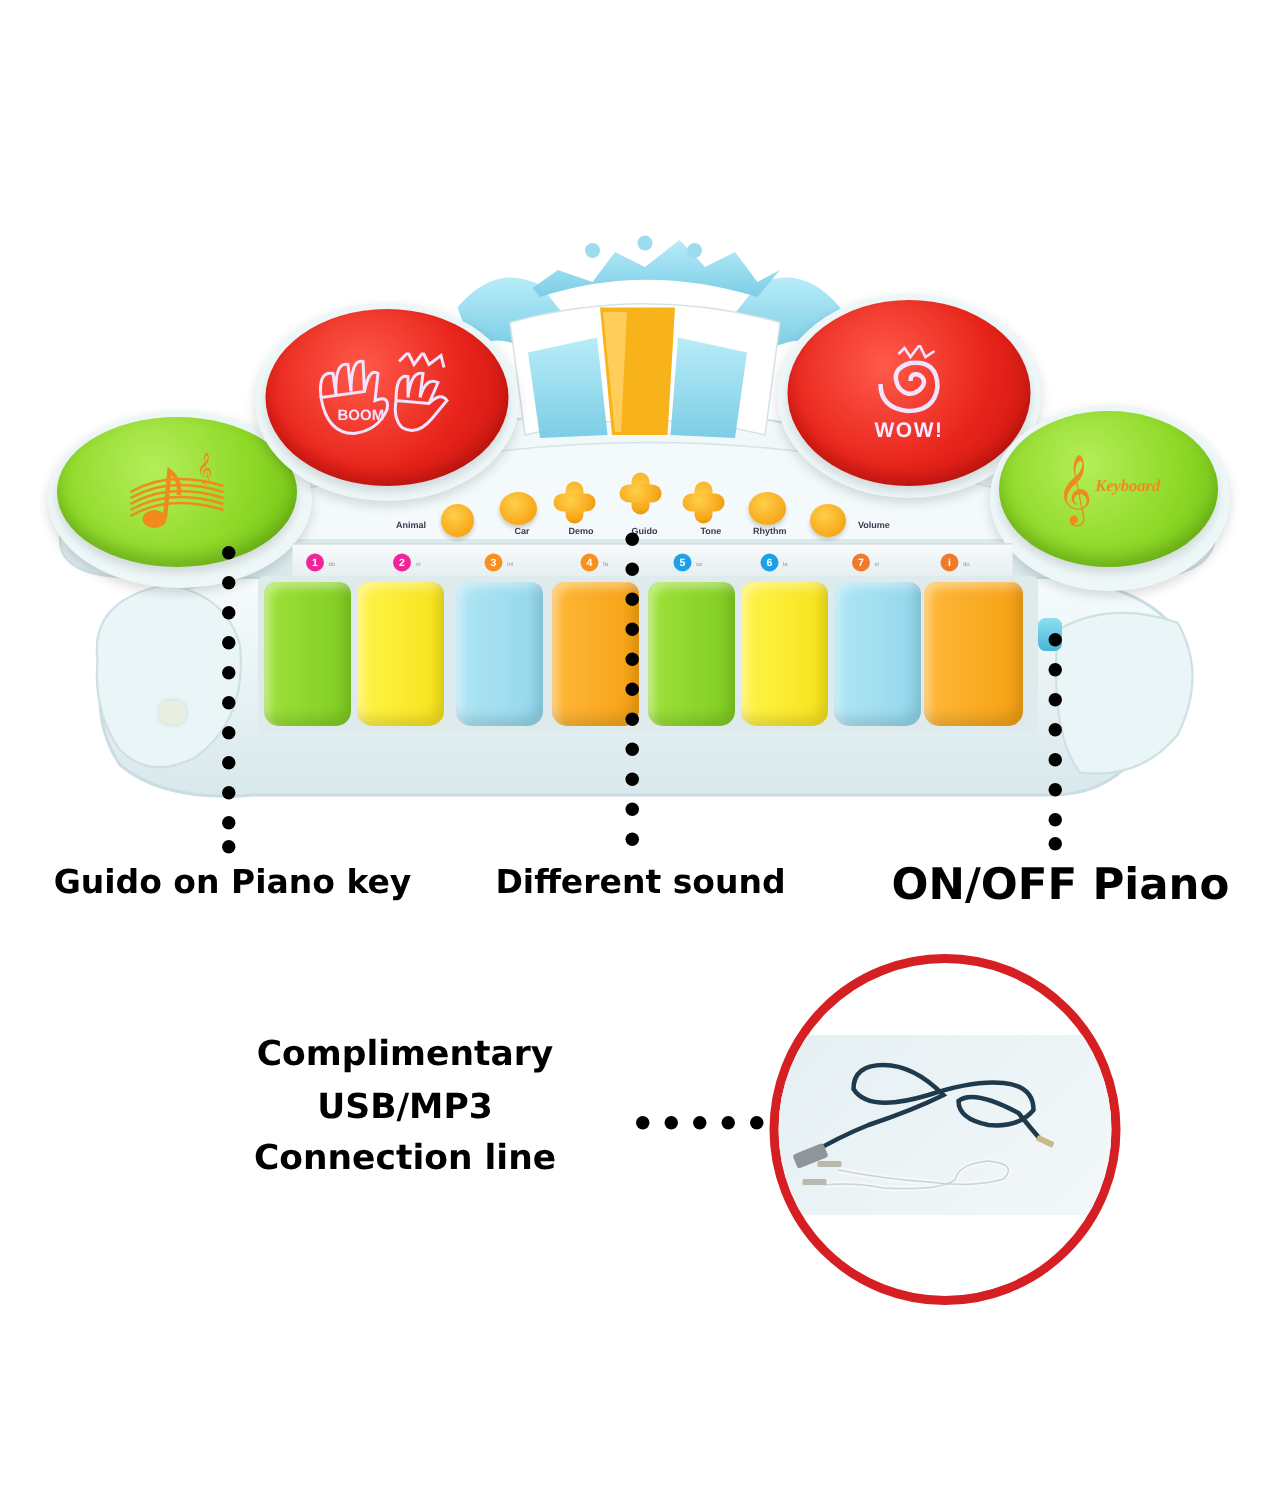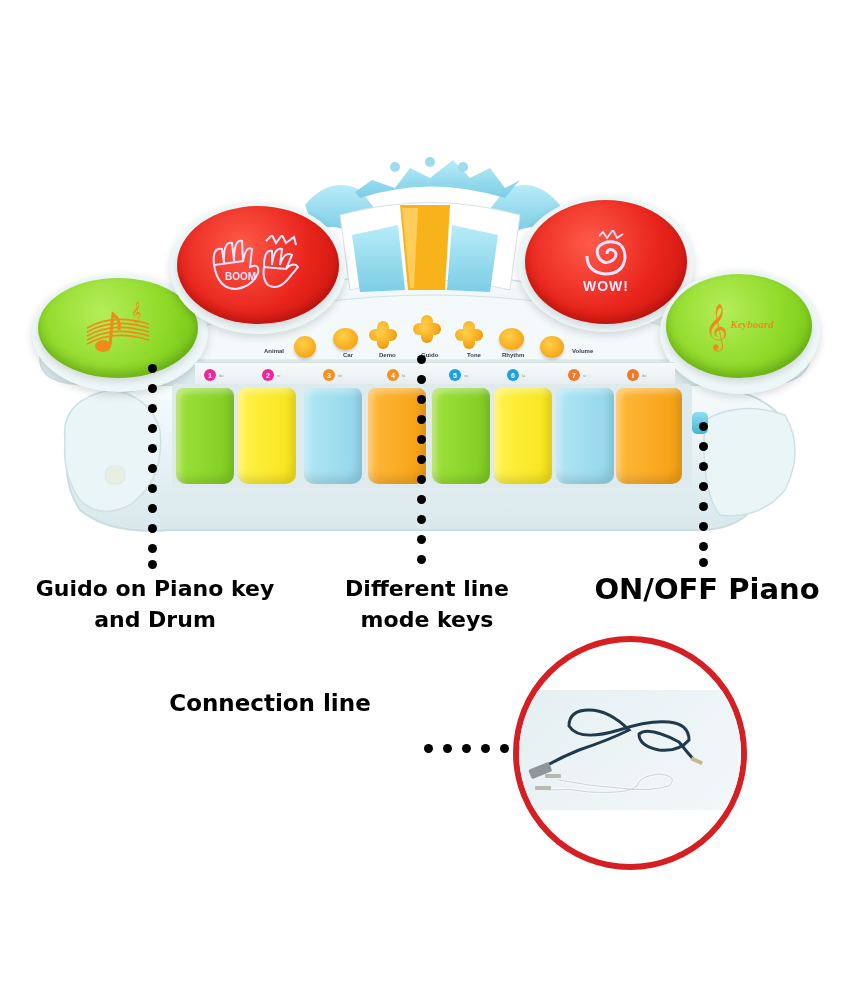--- a/index.html
+++ b/index.html
@@ -298,30 +298,30 @@
     <span style="left:19px"></span>
     <span style="left:38px"></span>
     <span style="left:57px"></span>
     <span style="left:76px"></span>
     <span style="left:95px"></span>
     <span style="left:114px"></span>
 </div>
 
 <div class="callout" style="left:10px;top:573px;width:290px;font-size:22px;">
   <div>Guido on Piano key</div>
-  <div>and Drum</div>
 </div>
 <div class="callout" style="left:312px;top:573px;width:230px;font-size:22px;">
-  <div>Different line</div>
-  <div>mode keys</div>
+  <div>Different sound</div>
 </div>
 <div class="callout" style="left:572px;top:569px;width:270px;font-size:29px;">
   <div>ON/OFF Piano</div>
 </div>
 <div class="callout" style="left:140px;top:686px;width:260px;font-size:23px;line-height:1.5;">
+  <div>Complimentary</div>
+  <div>USB/MP3</div>
   <div>Connection line</div>
 </div>
 
 <div class="cable-circle">
   <div class="cable-photo">
     <svg width="222" height="120" viewBox="0 0 222 120">
 
       <path d="M20 80 Q40 68 60 60 Q90 50 110 40 Q90 20 70 20 Q50 20 50 36 Q60 52 100 40 Q130 30 150 32 Q170 34 170 50 Q160 62 140 60 Q120 56 120 44 Q130 36 160 52 Q168 62 175 70" fill="none" stroke="#1e3a4c" stroke-width="3"></path>
       <rect x="10" y="76" width="22" height="10" rx="2" fill="#8e969b" transform="rotate(-22 20 80)"></rect>
       <rect x="172" y="68" width="12" height="4" rx="1" fill="#c8b88a" transform="rotate(25 176 70)"></rect>

